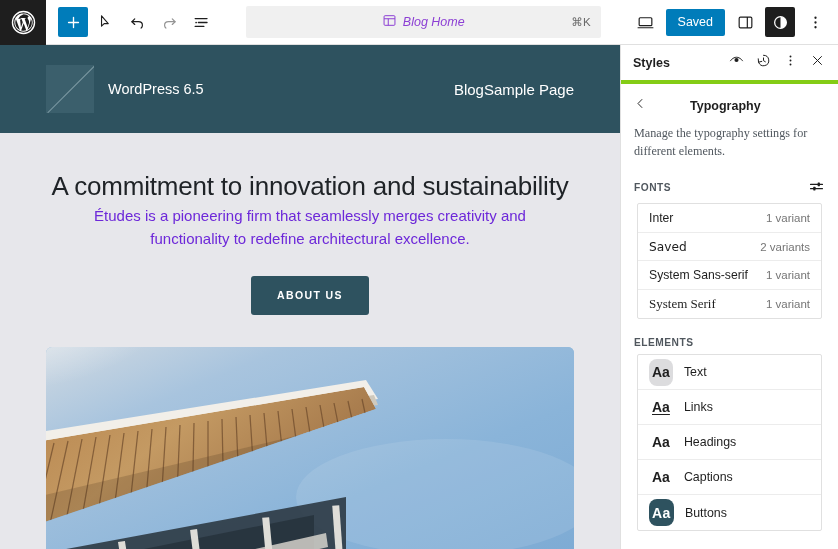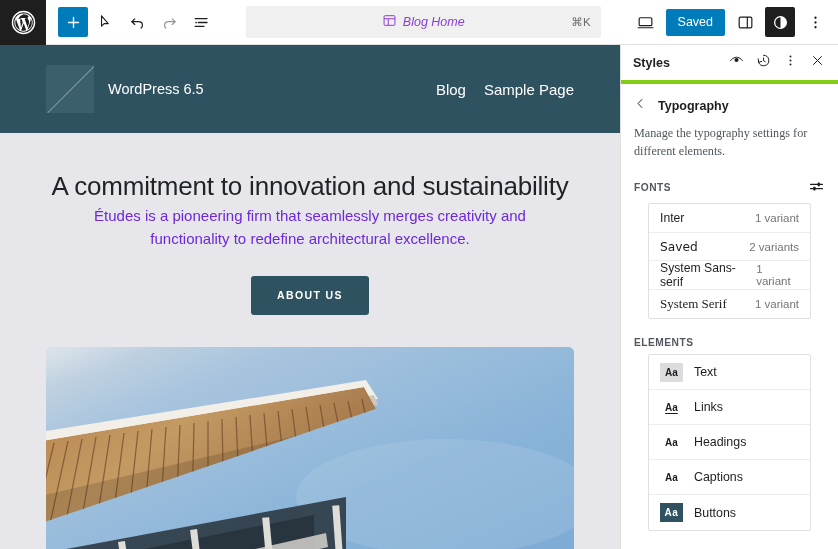--- a/index.html
+++ b/index.html
@@ -82,21 +82,21 @@
     position: relative; overflow: hidden;
     flex: 0 0 48px;
   }
   .site-logo:after {
     content: ""; position: absolute;
     left: -8px; top: 50%; width: 66px; height: 1px;
     background: #7d9aa4;
     transform: rotate(-45deg); transform-origin: center;
   }
   .site-name { color: #ffffff; font-size: 14.5px; margin-left: 14px; font-weight: 400; }
-  .site-nav { margin-left: auto; display: flex; gap: 18px; }
+  .site-nav { margin-left: auto; display: flex; }
   .site-nav a { color: #ffffff; font-size: 15px; text-decoration: none; }
 
   .hero { padding: 38px 50px 0 50px; text-align: center; }
   .hero h1 {
     font-size: 26px; line-height: 1.16;
     color: #1f2327; font-weight: 400;
     letter-spacing: -0.2px;
   }
   .hero p {
     margin-top: 4px;
@@ -137,36 +137,36 @@
   .sb-header-actions { margin-left: auto; display: flex; align-items: center; gap: 1px; }
   .sbtn {
     width: 26px; height: 26px;
     display: flex; align-items: center; justify-content: center;
     border-radius: 2px;
   }
   .sb-nav {
     display: flex; align-items: center; gap: 10px;
     padding: 12px 12px 4px 12px;
   }
-  .sb-nav-title { font-size: 12.5px; font-weight: 600; color: #1e1e1e; }
+  .sb-nav-title { font-size: 12.5px; font-weight: 600; color: #1e1e1e; margin-left: 32px; }
   .sb-desc {
     padding: 6px 14px 0 13px;
     font-size: 12.2px; line-height: 1.45; color: #50575e; font-family: Liberation Serif, serif;
   }
 
   .sb-section-label {
     padding: 18px 13px 6px 13px;
     font-size: 10.2px; font-weight: 600; letter-spacing: .5px;
     color: #50575e; text-transform: uppercase;
     display: flex; align-items: center;
   }
   .sb-section-label .sec-action { margin-left: auto; display: flex; align-items: center; }
 
   .card {
-    margin: 0 27px;
+    margin: 0 16px;
     border: 1px solid #e0e0e0;
     border-radius: 2px;
     background: #fff;
     overflow: hidden;
   }
   .font-row {
     display: flex; align-items: center;
     height: 28.5px;
     padding: 0 11px;
     border-bottom: 1px solid #ececec;
@@ -182,23 +182,23 @@
   .el-row {
     display: flex; align-items: center; gap: 11px;
     height: 35px;
     padding: 0 11px;
     border-bottom: 1px solid #ececec;
     font-size: 12.4px; color: #1e1e1e;
   }
   .el-row:last-child { border-bottom: none; }
   .aa {
     display: inline-flex; align-items: center; justify-content: center;
-    min-width: 23px; height: 19px;
-    font-size: 10px; font-weight: 700; color: #1e1e1e;
-    border-radius: 0; padding: 0 3px;
+    min-width: 23px; height: 27px;
+    font-size: 14px; font-weight: 700; color: #1e1e1e;
+    border-radius: 8px; padding: 0 3px;
   }
   .aa.boxed { background: #dcdcde; }
   .aa.underlined { text-decoration: underline; text-underline-offset: 2px; }
   .aa.dark { background: #2e525f; color: #ffffff; letter-spacing: .5px; }
 
   .icon-muted svg path, .icon-muted svg line { stroke: #949494; }
 </style>
 </head>
 <body>
 

